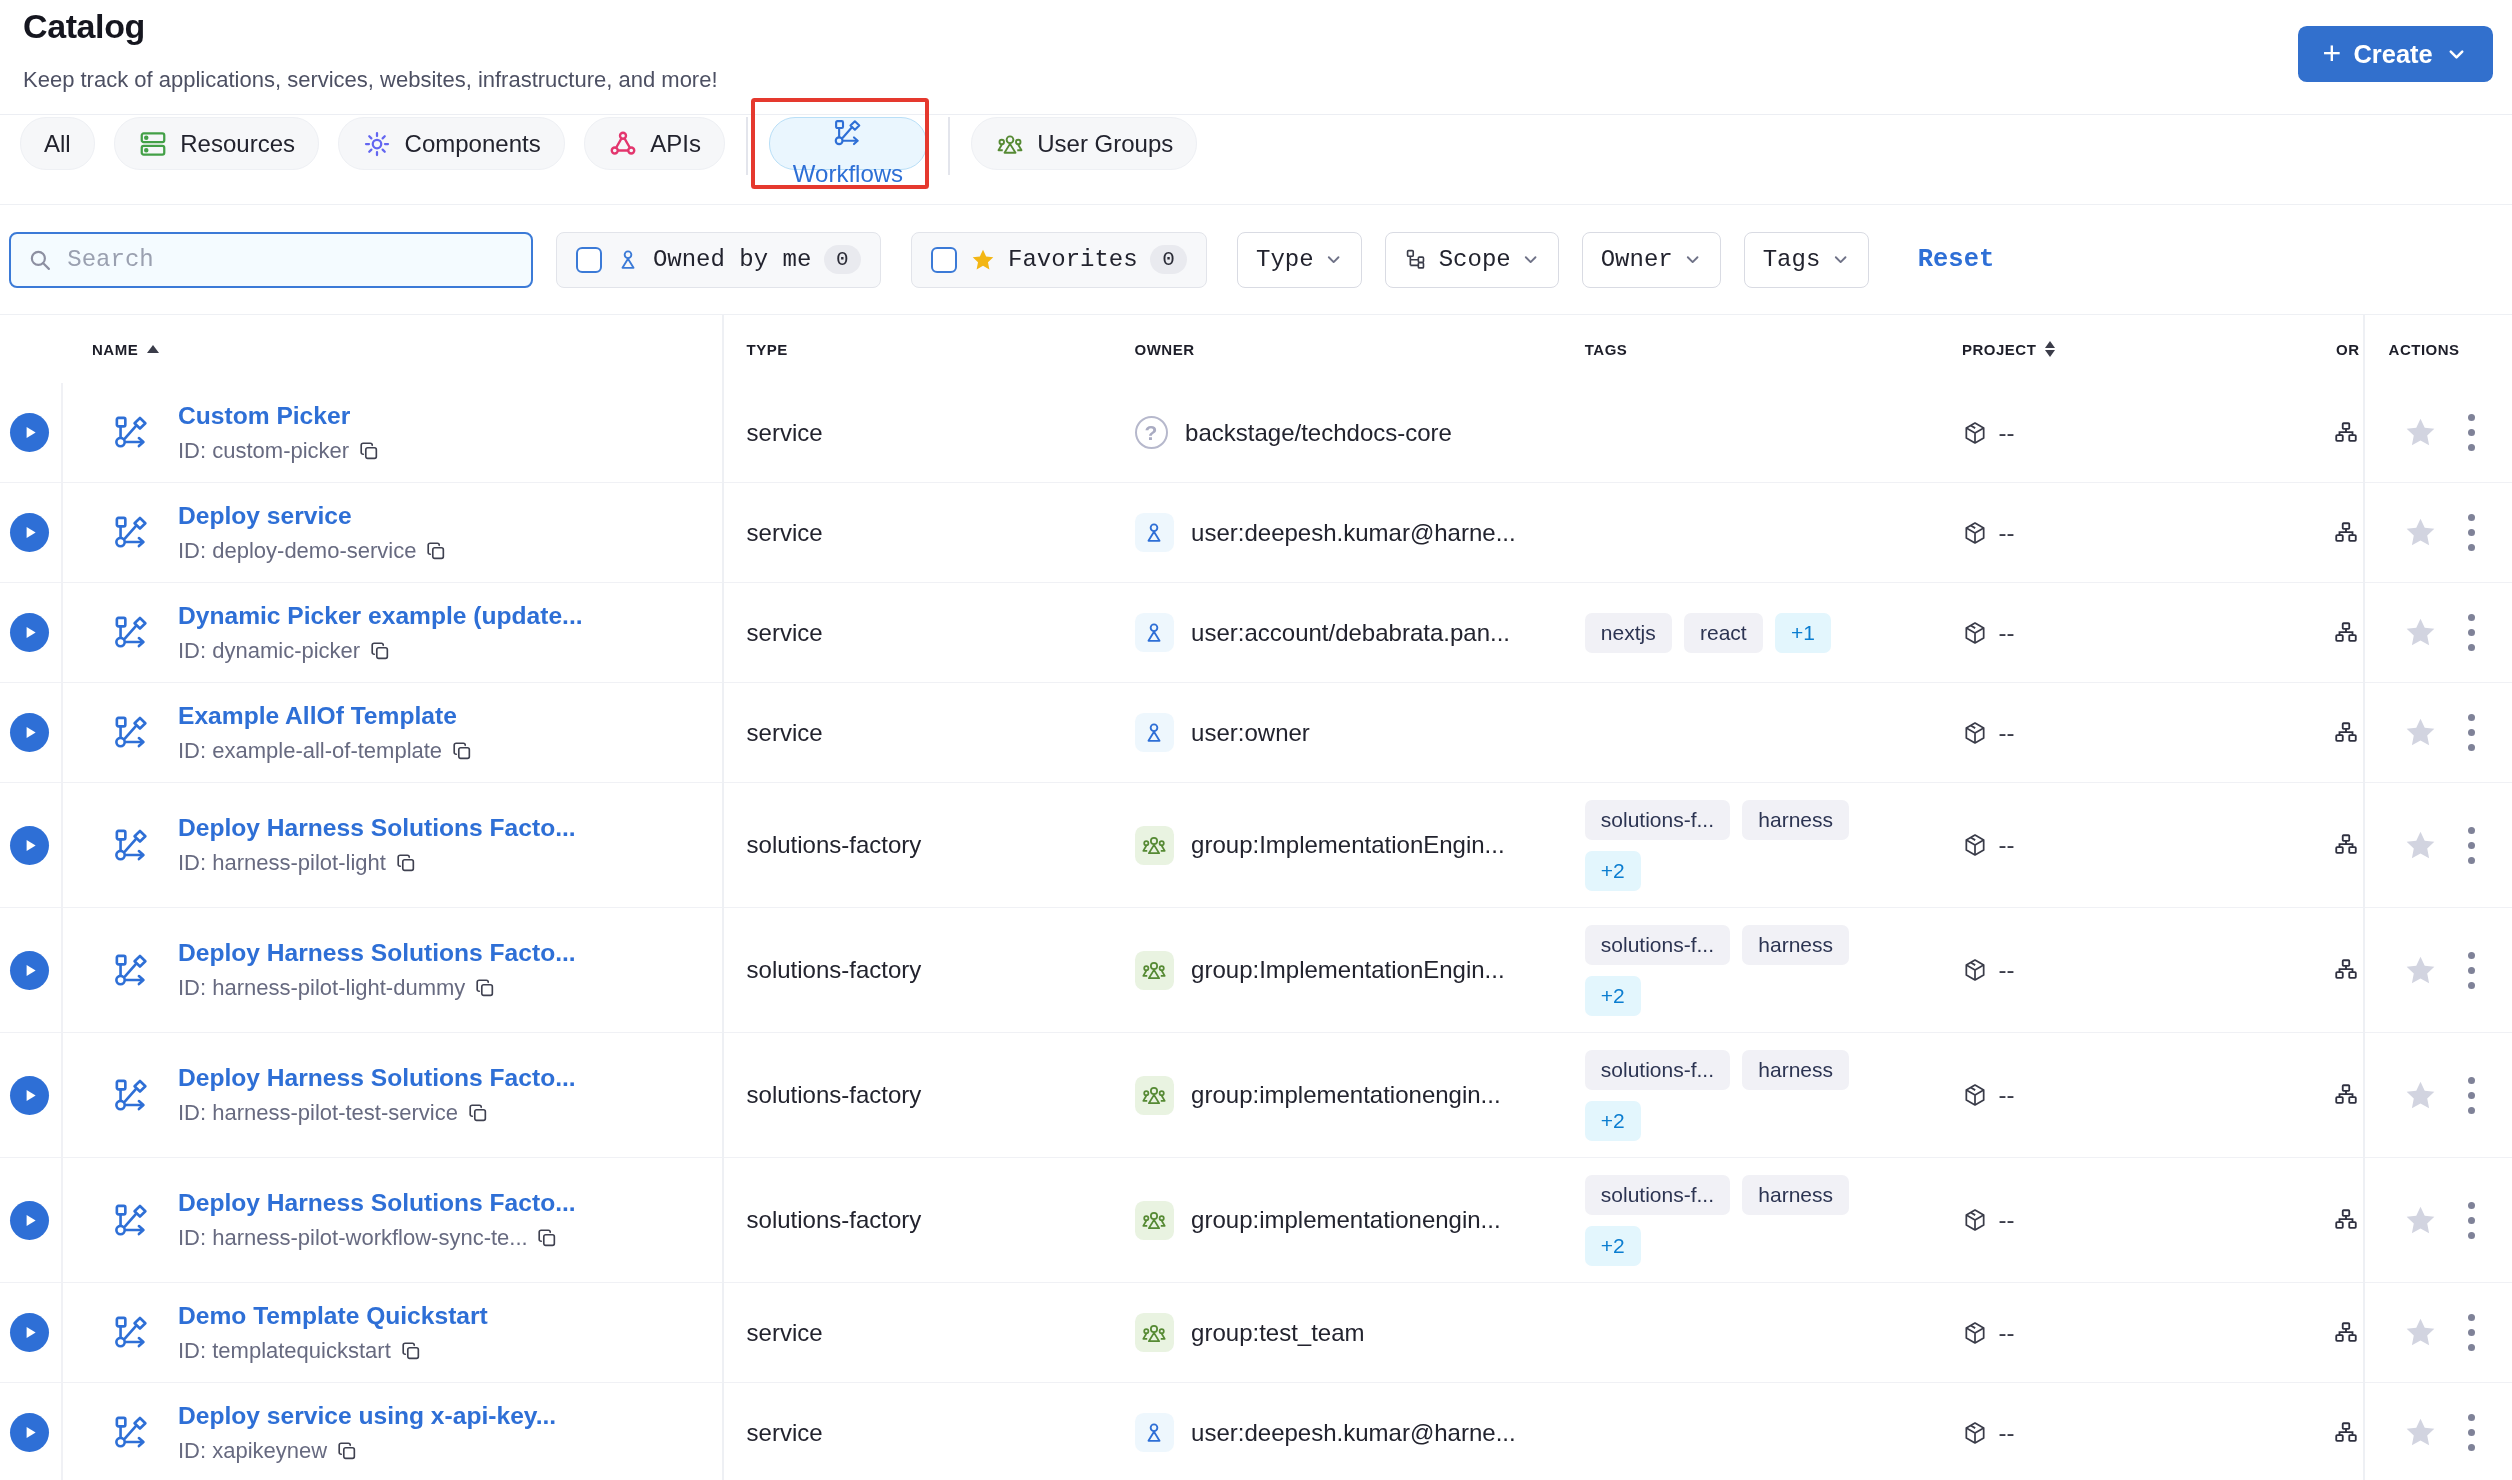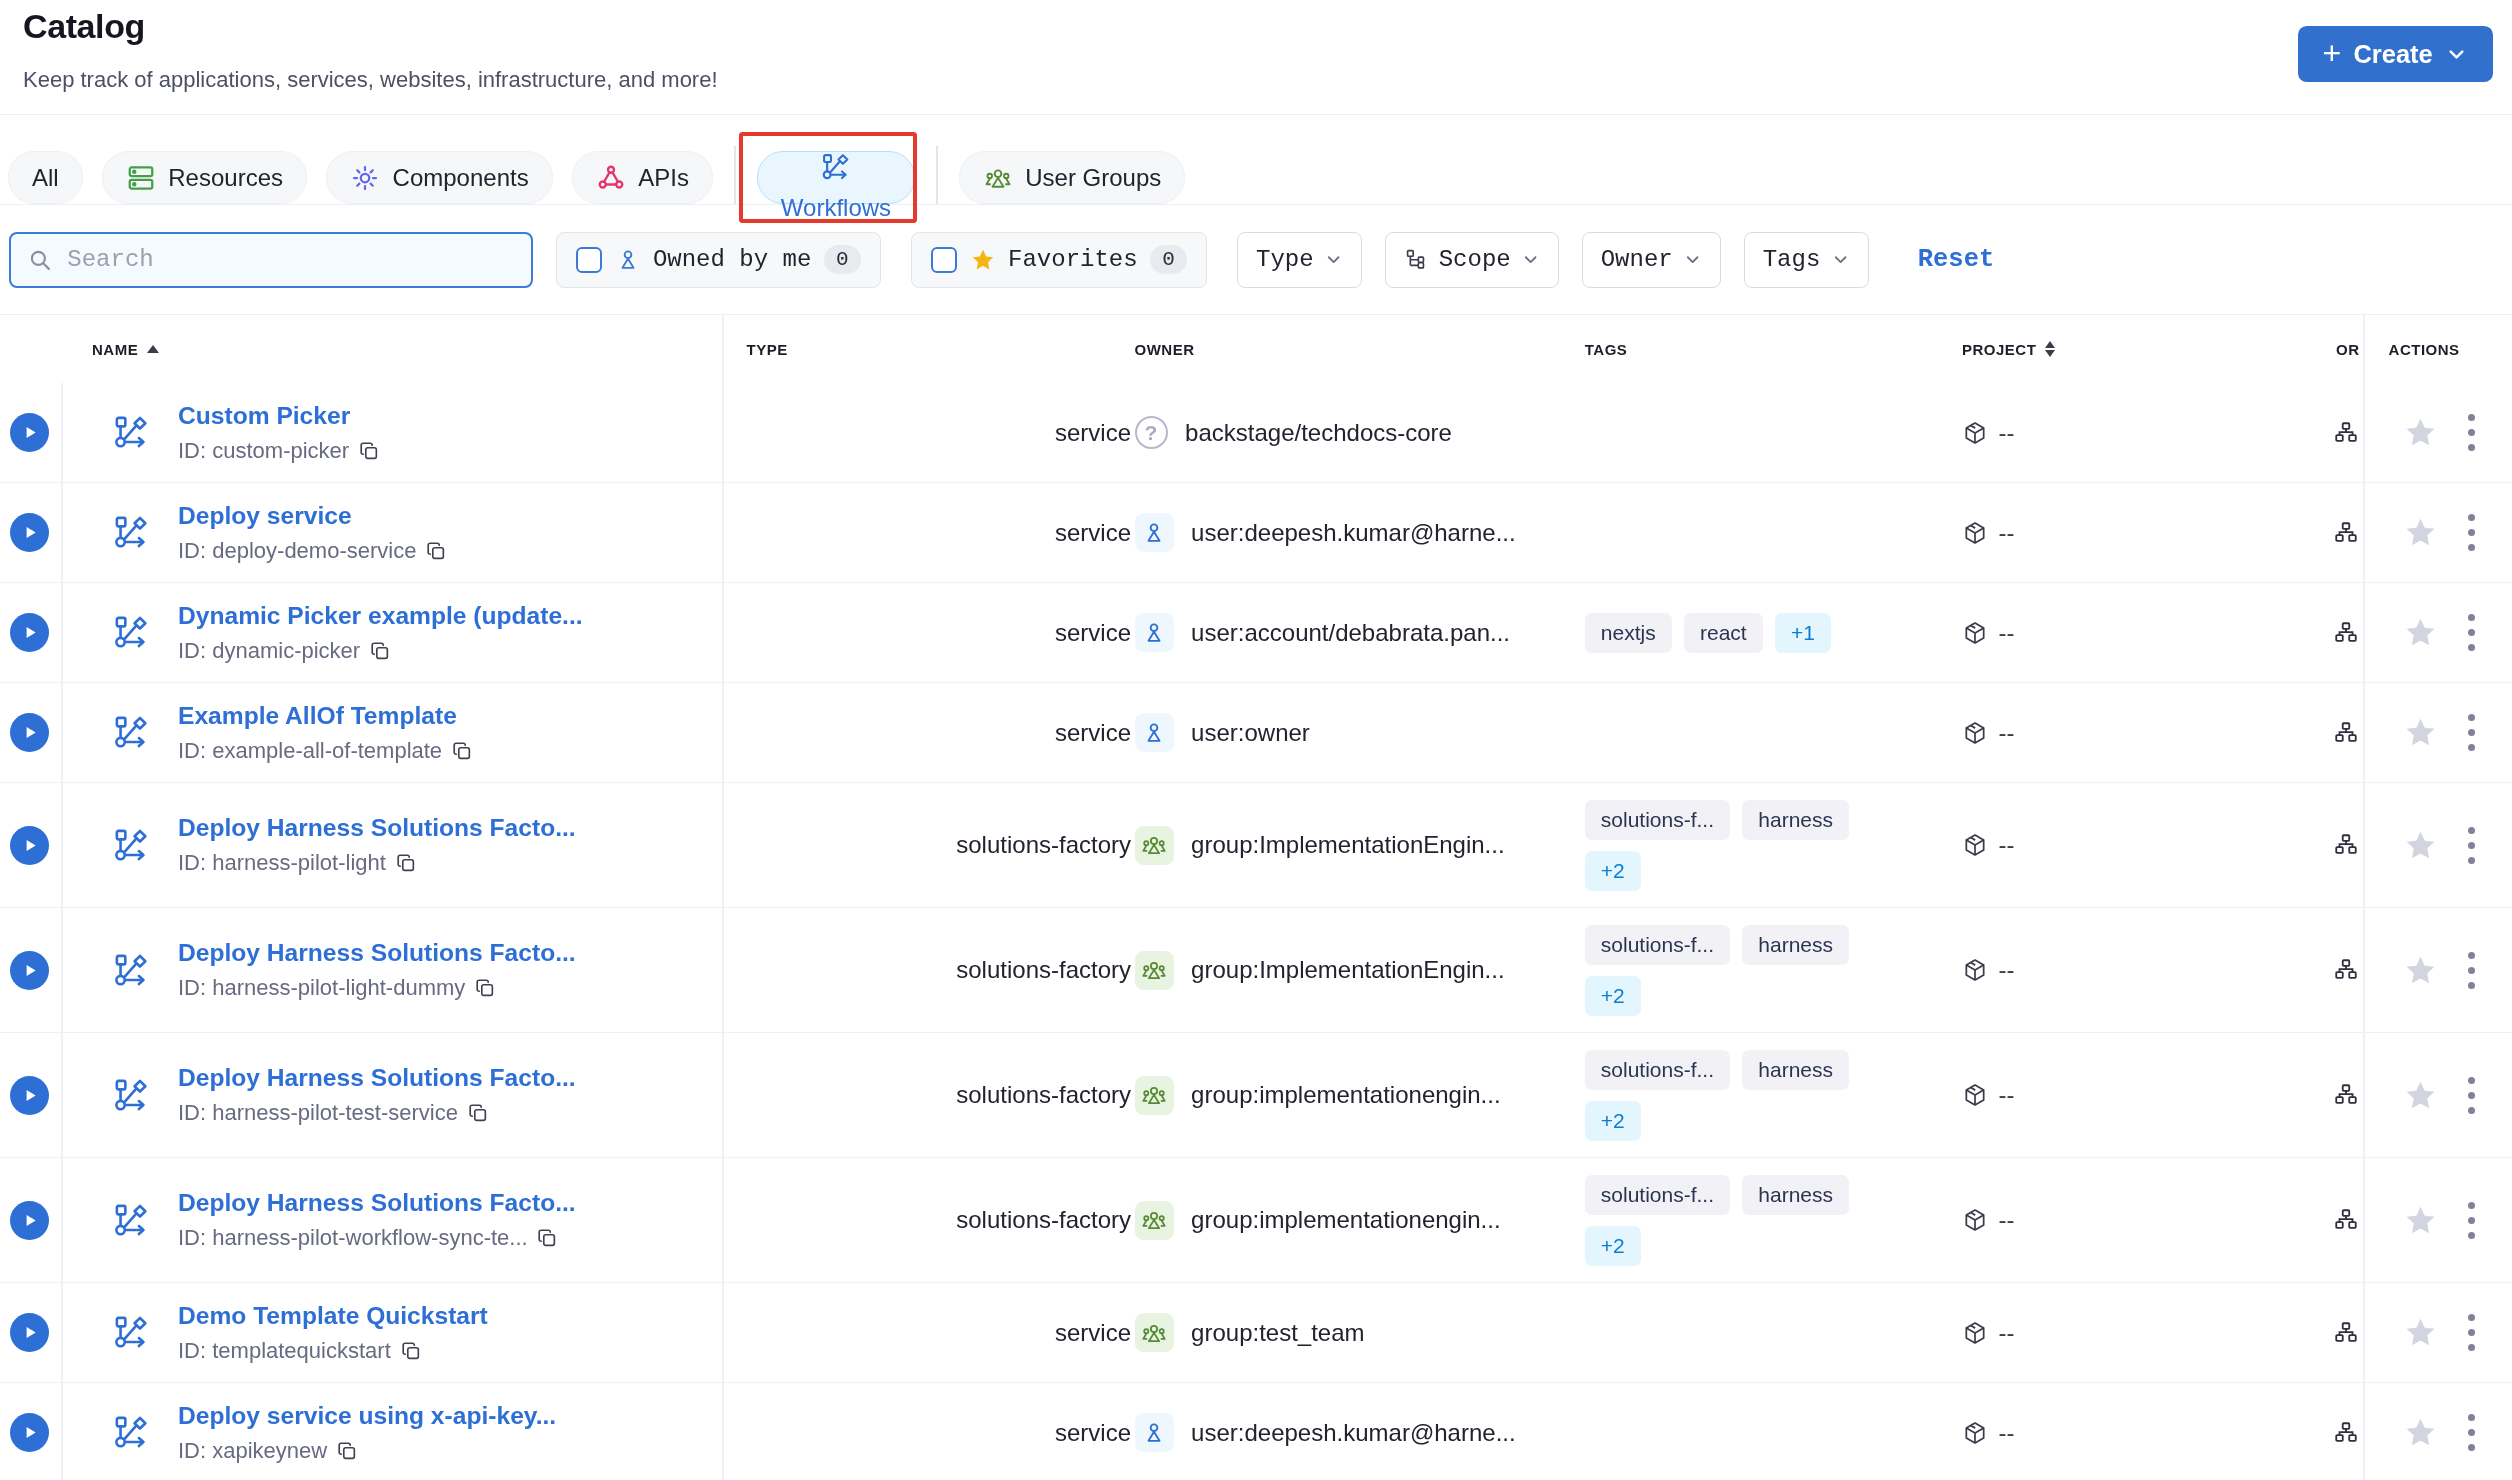--- a/index.html
+++ b/index.html
@@ -16,22 +16,22 @@
   .subtitle { position:absolute; left:23px; top:67px; font-size:22px; color:#4d5063; }
   .create-btn { position:absolute; right:19.3px; top:26px; height:56px; padding:0 24.6px;
                 background:#3270cd; border:none; border-radius:8.8px; color:#fff;
                 display:flex; align-items:center; gap:12.3px; font-size:25.5px; font-weight:600;
                 cursor:pointer; font-family:inherit; }
   .create-plus { font-size:32px; font-weight:400; line-height:1; margin-top:-2.6px; }
   .create-btn svg { display:block; }
 
   
   .tabs-row { position:absolute; top:117px; left:0; right:0; height:88px;
-              border-bottom:1.8px solid #eef0f4; display:flex; align-items:flex-end;
-              padding-left:8px; }
+              border-bottom:1.8px solid #eef0f4; display:flex; align-items:flex-start;
+              padding-left:20px; }
   .pill { height:53px; border-radius:26px; background:#f6f7f9; border:1.8px solid #eef0f4;
           display:flex; align-items:center; gap:12.3px; padding:0 23px; font-size:24px;
           color:#22232e; cursor:pointer; white-space:nowrap; margin-right:19.3px; }
   .pill .picon { display:flex; align-items:center; }
   .pill.active { background:#eaf6fe; border-color:#b9dff7; color:#2e6fd6; }
   .vsep { width:1.8px; height:58px; background:#e3e5ec; margin:0 21px 0 1.8px; flex:none; }
   .tab-wrap { position:relative; display:flex; }
   .red-annotation { position:absolute; left:-17.6px; right:-1.8px; top:-19.3px; bottom:-19.3px;
                     border:4.4px solid #e5392e; border-radius:3.5px; pointer-events:none; }
 
@@ -79,21 +79,21 @@
   .cell-play { display:flex; justify-content:flex-start; padding-left:9.7px; }
   .play-btn { width:39px; height:39px; border-radius:50%; background:#2e6fd6; border:none;
               display:flex; align-items:center; justify-content:center; cursor:pointer; }
   .cell-name { display:flex; align-items:center; gap:28px; padding-left:52px; overflow:hidden; }
   .wf-icon { color:#2e6fd6; flex:none; display:flex; }
   .name-link { font-size:24.6px; font-weight:600; color:#2e6fd6; text-decoration:none;
                white-space:nowrap; cursor:pointer; }
   .id-line { display:flex; align-items:center; gap:8.8px; margin-top:8px; }
   .id-text { font-size:22px; color:#676a80; white-space:nowrap; }
   .copy-icon { color:#3f4150; display:flex; cursor:pointer; }
-  .cell-type { padding-left:24.6px; font-size:24px; color:#22232e;text-align:right; }
+  .cell-type { padding-left:24.6px; font-size:24px; color:#22232e; }
   .cell-owner { padding-left:3.5px; display:flex; align-items:center; gap:17.6px; overflow:hidden; }
   .owner-tile { width:39px; height:39px; border-radius:8.8px; display:flex; align-items:center;
                 justify-content:center; flex:none; }
   .owner-tile.user { background:#eef7fd; color:#2e6fd6; }
   .owner-tile.group { background:#e9f3e1; color:#568a34; }
   .owner-help { width:33px; height:33px; border-radius:50%; border:2.6px solid #b6b8cc;
                 color:#a9abc2; display:flex; align-items:center; justify-content:center;
                 font-size:21px; font-weight:700; flex:none; }
   .owner-text { font-size:24px; color:#22232e; white-space:nowrap; }
   .cell-tags { padding-left:1.8px; display:flex; align-items:center; gap:12.3px; }

